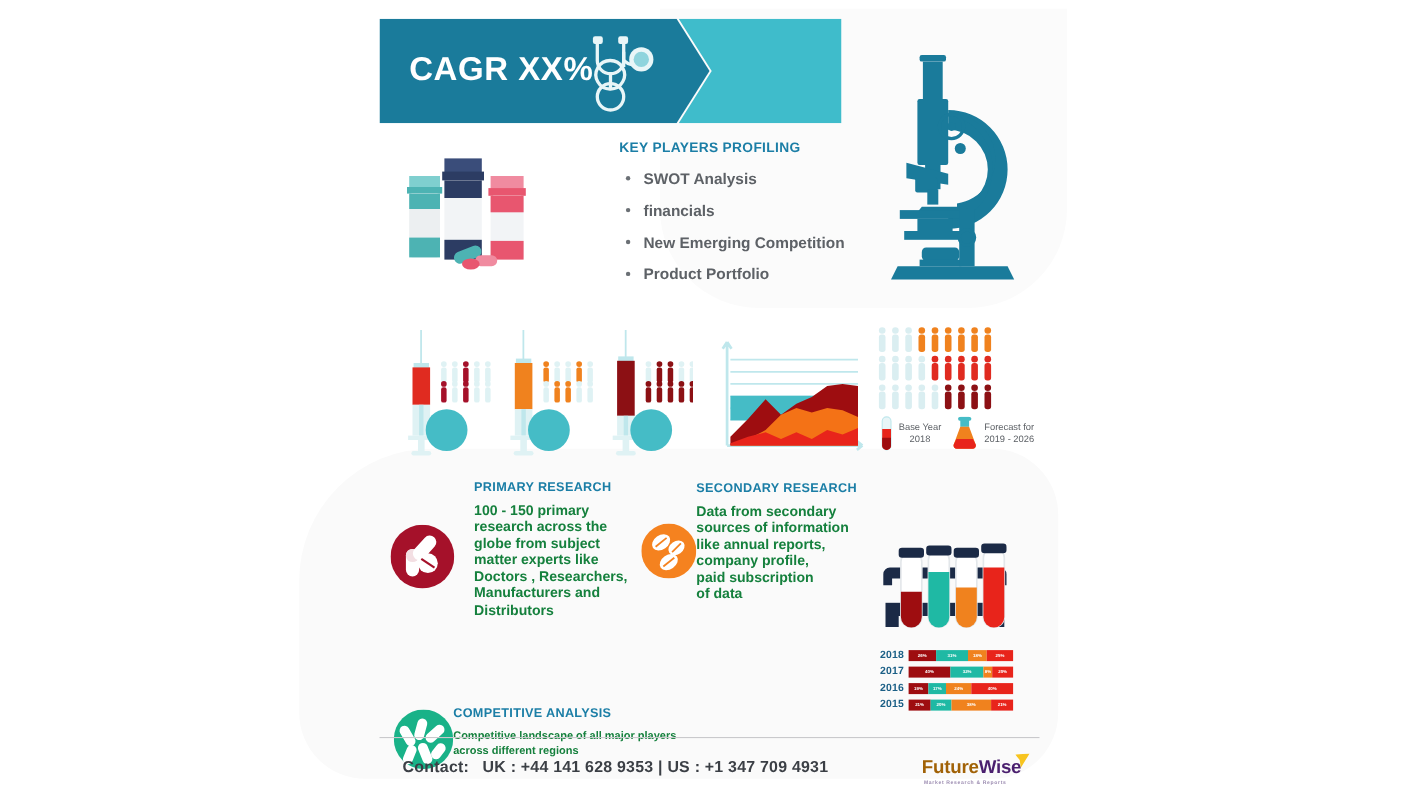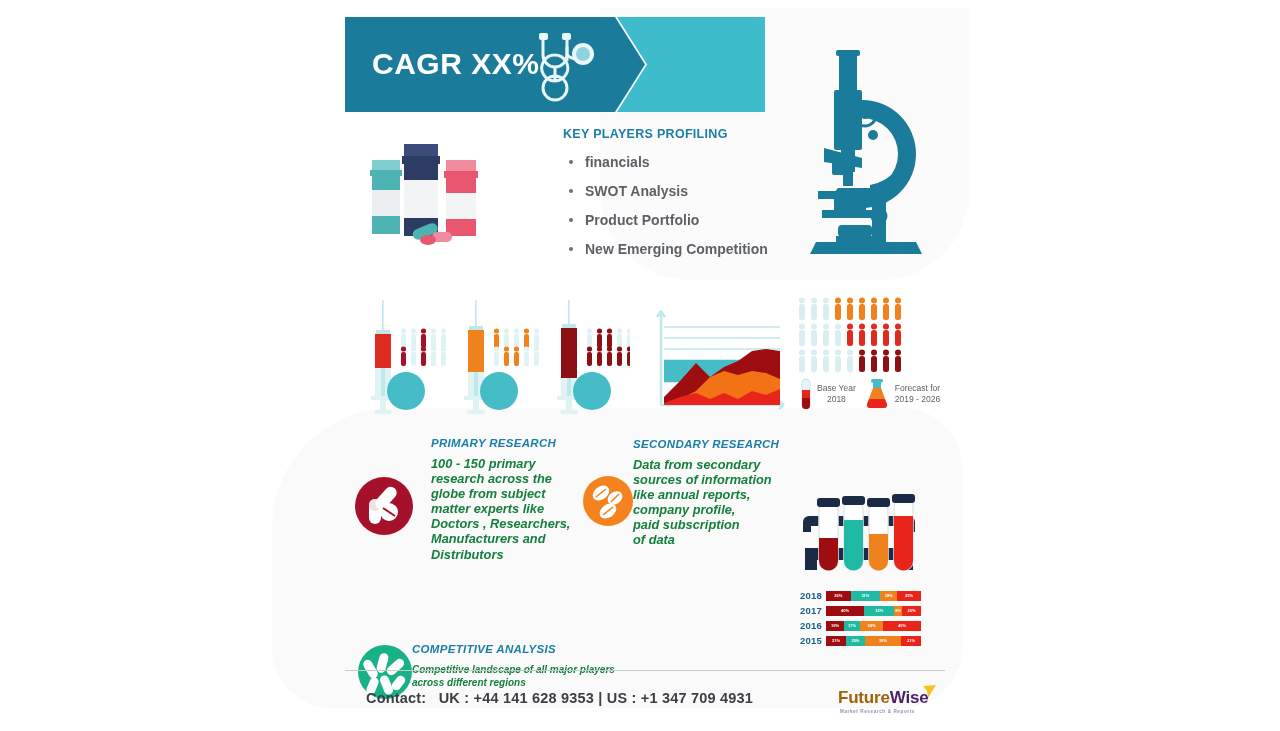--- a/index.html
+++ b/index.html
@@ -83,21 +83,21 @@
     white-space: pre-line; text-align: center;
   }
 
   
   .primary { position: absolute; left: 355px; top: 437px; width: 240px; }
   .secondary { position: absolute; left: 583px; top: 438px; width: 225px; }
   .competitive { position: absolute; left: 358px; top: 598px; width: 400px; margin-top: 45px; }
 
   .blk { display: flex; gap: 0; }
   .blk-icon { flex: 0 0 auto; }
-  .blk-body { padding-top: 0px; font-style: italic; }
+  .blk-body { padding-top: 0px; }
   .blk-title {
     color: #1b7ea6; font-size: 11.5px; font-weight: bold;
     letter-spacing: 0.3px; margin-bottom: 7px;
   }
   .blk-text {
     color: #15803d; font-size: 12.8px; font-weight: bold; line-height: 1.18;
     white-space: pre-line;
   }
   .primary .blk { gap: 18px; align-items: flex-start; }
   .primary .blk-icon { margin-top: 40px; }
@@ -194,24 +194,24 @@
 
       <rect x="44" y="86" width="26" height="11" rx="5.5" fill="#4db3b3" transform="rotate(-22 57 91)"></rect>
       <rect x="64" y="92" width="20" height="10" rx="5" fill="#f08ba0"></rect>
       <ellipse cx="60" cy="100" rx="8" ry="5" fill="#e8566f"></ellipse>
     </svg>
   </div>
 
   <div class="kpp">
     <div class="kpp-title">KEY PLAYERS PROFILING</div>
     <ul class="kpp-list">
+      <li>SWOT Analysis</li>
       <li>financials</li>
-      <li>SWOT Analysis</li>
+      <li>New Emerging Competition</li>
       <li>Product Portfolio</li>
-      <li>New Emerging Competition</li>
     </ul>
   </div>
 
   <div class="microscope">
     <svg width="125" height="238" viewBox="0 0 125 238">
       <g fill="#1a7b9b">
         <rect x="28" y="30" width="24" height="6" rx="2"></rect>
         <rect x="31" y="36" width="18" height="34"></rect>
         <rect x="26" y="70" width="28" height="60" rx="2"></rect>
         <path d="M54,80 a54,54 0 0 1 0,108 l0,-18 a36,36 0 0 0 0,-72 z"></path>

